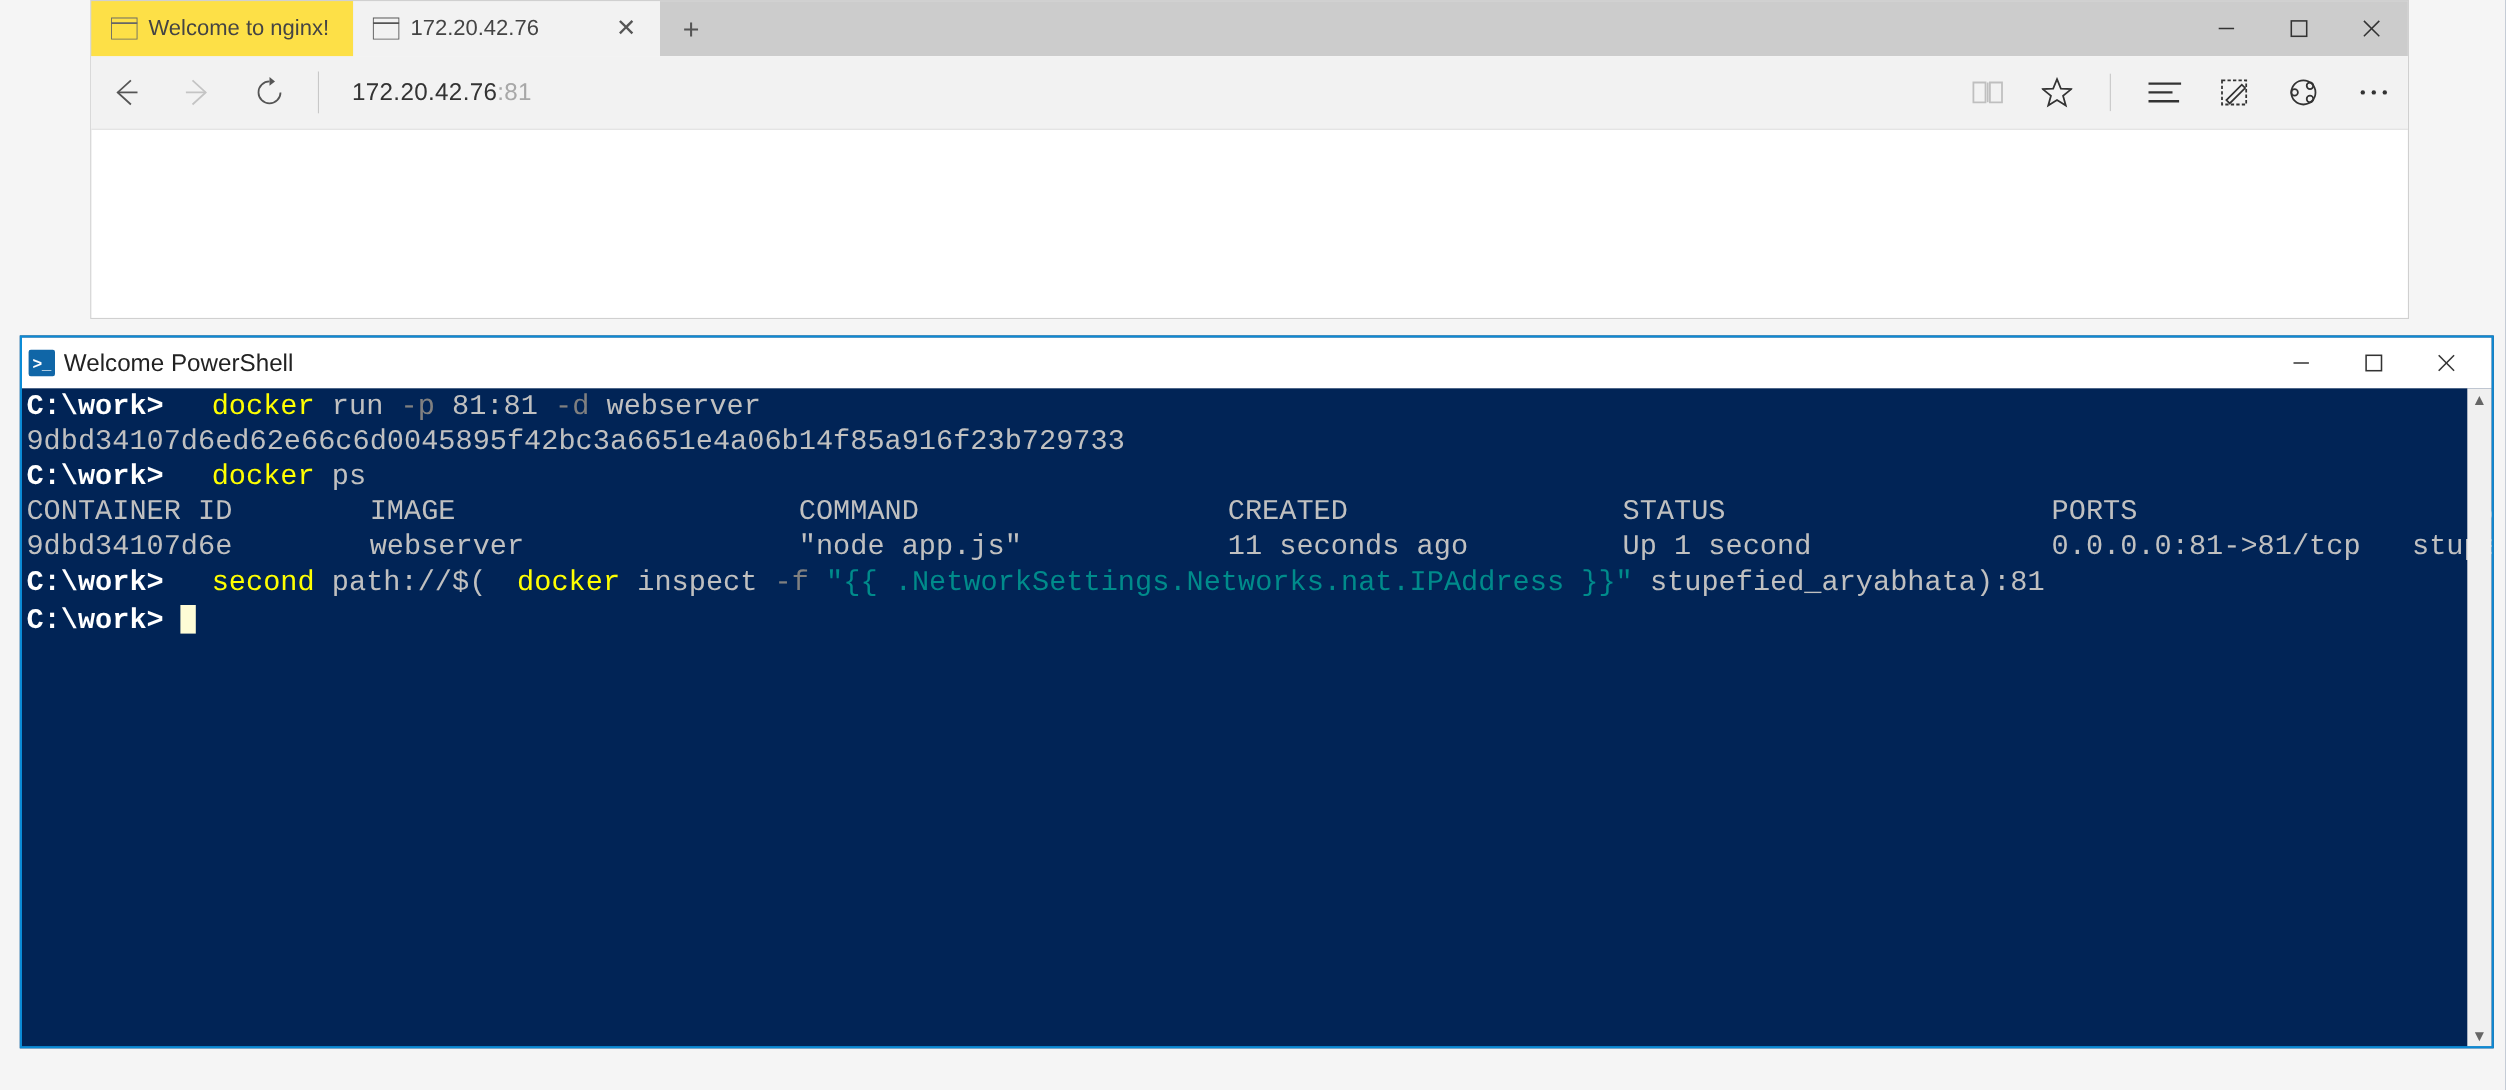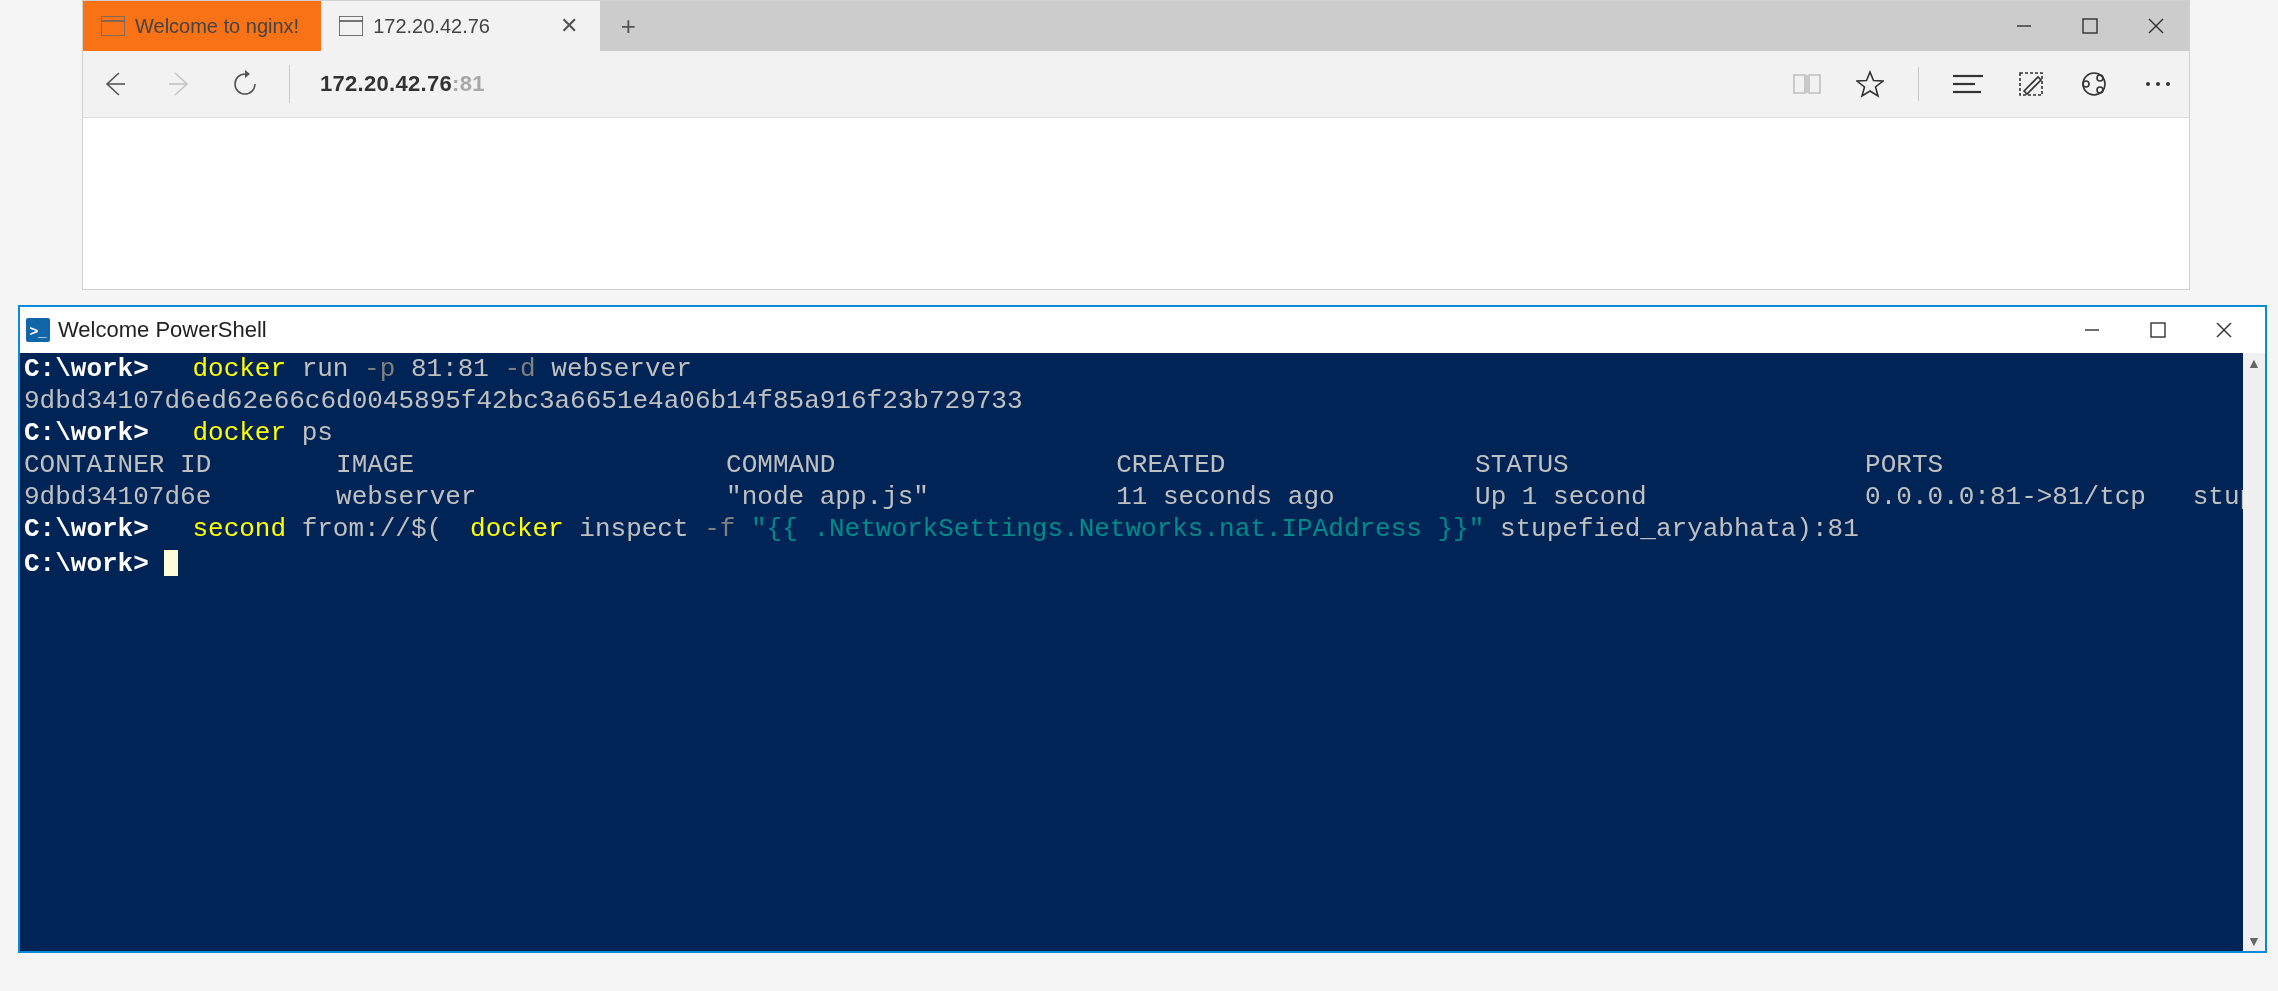--- a/index.html
+++ b/index.html
@@ -2,33 +2,33 @@
 <html><head>
   <meta charset="utf-8">
   <style>
     * { margin: 0; padding: 0; box-sizing: border-box; }
     body { font-family: "Segoe UI", Tahoma, sans-serif; background: #f5f5f5; width: 2278px; height: 991px; position: relative; }
 
     
     .browser-window { position: absolute; top: 0; left: 82px; width: 2108px; height: 290px; background: #fff; border: 1px solid #d0d0d0; }
     .tab-strip { display: flex; align-items: stretch; height: 50px; background: #ccc; }
     .tab { display: flex; align-items: center; gap: 10px; padding: 0 22px 0 18px; font-size: 20px; color: #444; position: relative; }
-    .tab.inactive { background: #f97316; }
+    .tab.inactive { background: #fde047; }
     .tab.active   { background: #f2f2f2; }
     .tab .close   { margin-left: 60px; font-size: 22px; color: #555; }
     .newtab { width: 56px; display: flex; align-items: center; justify-content: center; font-size: 26px; color: #555; }
     .wincontrols { margin-left: auto; display: flex; }
     .wincontrols .ctl { width: 66px; display: flex; align-items: center; justify-content: center; }
     .wincontrols svg { display: block; }
 
     .toolbar { display: flex; align-items: center; height: 67px; background: #f2f2f2; border-bottom: 1px solid #e0e0e0; padding: 0 16px; }
     .nav-icons { display: flex; align-items: center; gap: 36px; color: #555; }
     .nav-icons .disabled { color: #b5b5b5; }
     .sep { width: 1px; height: 38px; background: #c8c8c8; margin: 0 30px; }
-    .url { font-size: 22px; color: #333; letter-spacing: .3px; font-weight: bold; }
+    .url { font-size: 22px; color: #333; letter-spacing: .3px; }
     .url .port { color: #a8a8a8; }
     .right-icons { margin-left: auto; display: flex; align-items: center; gap: 34px; color: #555; }
     .vdiv { width: 1px; height: 34px; background: #c8c8c8; }
 
     .page-content { padding: 18px 24px; font-family: "Times New Roman", serif; font-size: 36px; color: #000; }
 
     
     .ps-window { position: absolute; top: 305px; left: 18px; width: 2249px; height: 648px; border: 2px solid #0b8bd6; background: #012456; }
     .ps-titlebar { height: 46px; background: #fff; display: flex; align-items: center; padding: 0 8px 0 6px; }
     .ps-appicon { width: 24px; height: 24px; background: #1066a7; border-radius: 2px; display: flex; align-items: center; justify-content: center; color: #fff; font-size: 15px; font-weight: bold; margin-right: 8px; }
@@ -192,21 +192,21 @@
       </div>
     </div>
   </div>
 
   <div class="ps-body">
     <div class="ps-term"><span class="c-white">C:\work&gt; </span><span class="c-yellow">docker</span><span class="c-gray"> run </span><span class="c-darkgray">-p</span><span class="c-gray"> 81:81 </span><span class="c-darkgray">-d</span><span class="c-gray"> webserver</span>
 <span class="c-gray">9dbd34107d6ed62e66c6d0045895f42bc3a6651e4a06b14f85a916f23b729733</span>
 <span class="c-white">C:\work&gt; </span><span class="c-yellow">docker</span><span class="c-gray"> ps</span>
 <span class="c-gray">CONTAINER ID        IMAGE                    COMMAND                  CREATED                STATUS                   PORTS                    NAMES</span>
 <span class="c-gray">9dbd34107d6e        webserver                "node app.js"            11 seconds ago         Up 1 second              0.0.0.0:81-&gt;81/tcp   stupefied_aryabhata</span>
-<span class="c-white">C:\work&gt; </span><span class="c-yellow">second</span><span class="c-gray"> from://$(</span><span class="c-yellow">docker</span><span class="c-gray"> inspect </span><span class="c-darkgray">-f</span><span> </span><span class="c-darkcyan">"{{ .NetworkSettings.Networks.nat.IPAddress }}"</span><span class="c-gray"> stupefied_aryabhata):81</span>
+<span class="c-white">C:\work&gt; </span><span class="c-yellow">second</span><span class="c-gray"> path://$(</span><span class="c-yellow">docker</span><span class="c-gray"> inspect </span><span class="c-darkgray">-f</span><span> </span><span class="c-darkcyan">"{{ .NetworkSettings.Networks.nat.IPAddress }}"</span><span class="c-gray"> stupefied_aryabhata):81</span>
 <span class="c-white">C:\work&gt; </span><span class="c-cursor"></span></div>
 
     <div class="ps-scroll">
       <span class="arrow">▲</span>
       <span class="arrow">▼</span>
     </div>
   </div>
 </div>
 
 </body></html>

